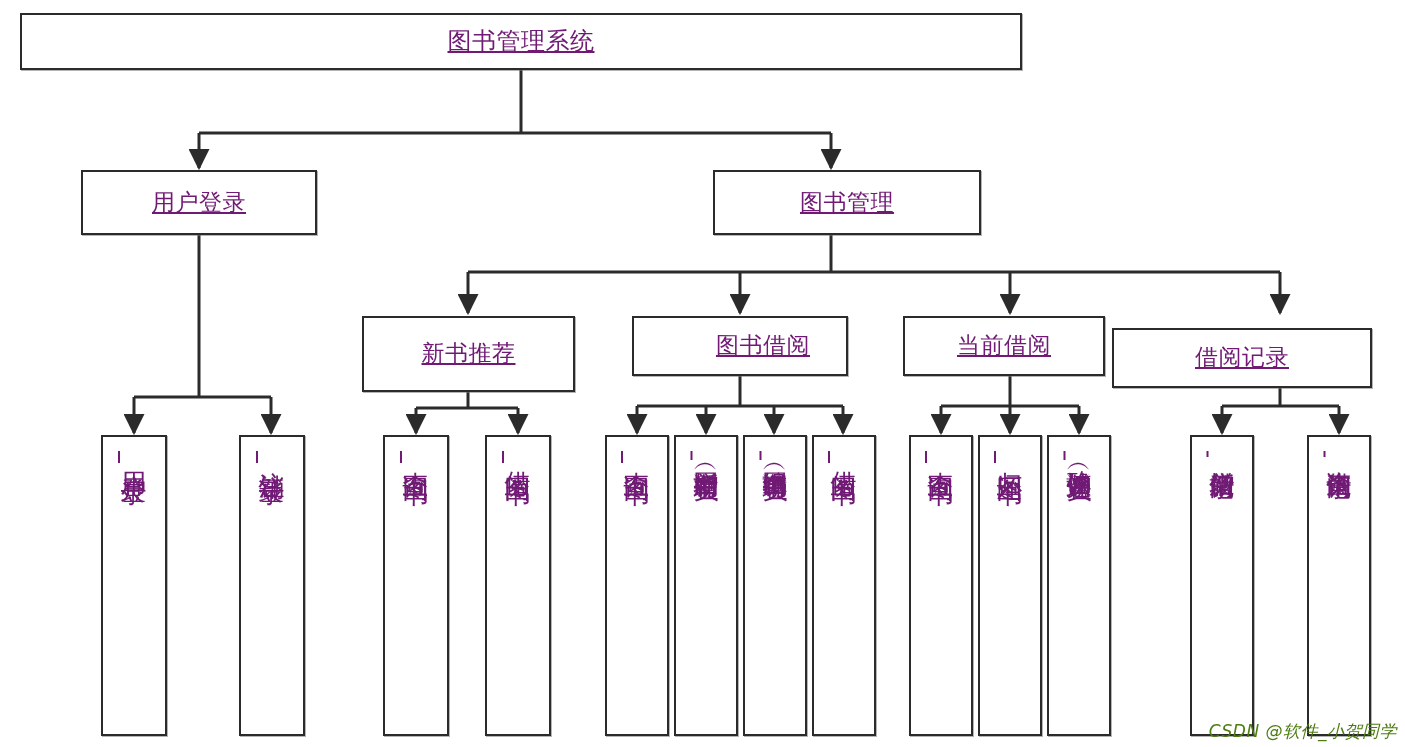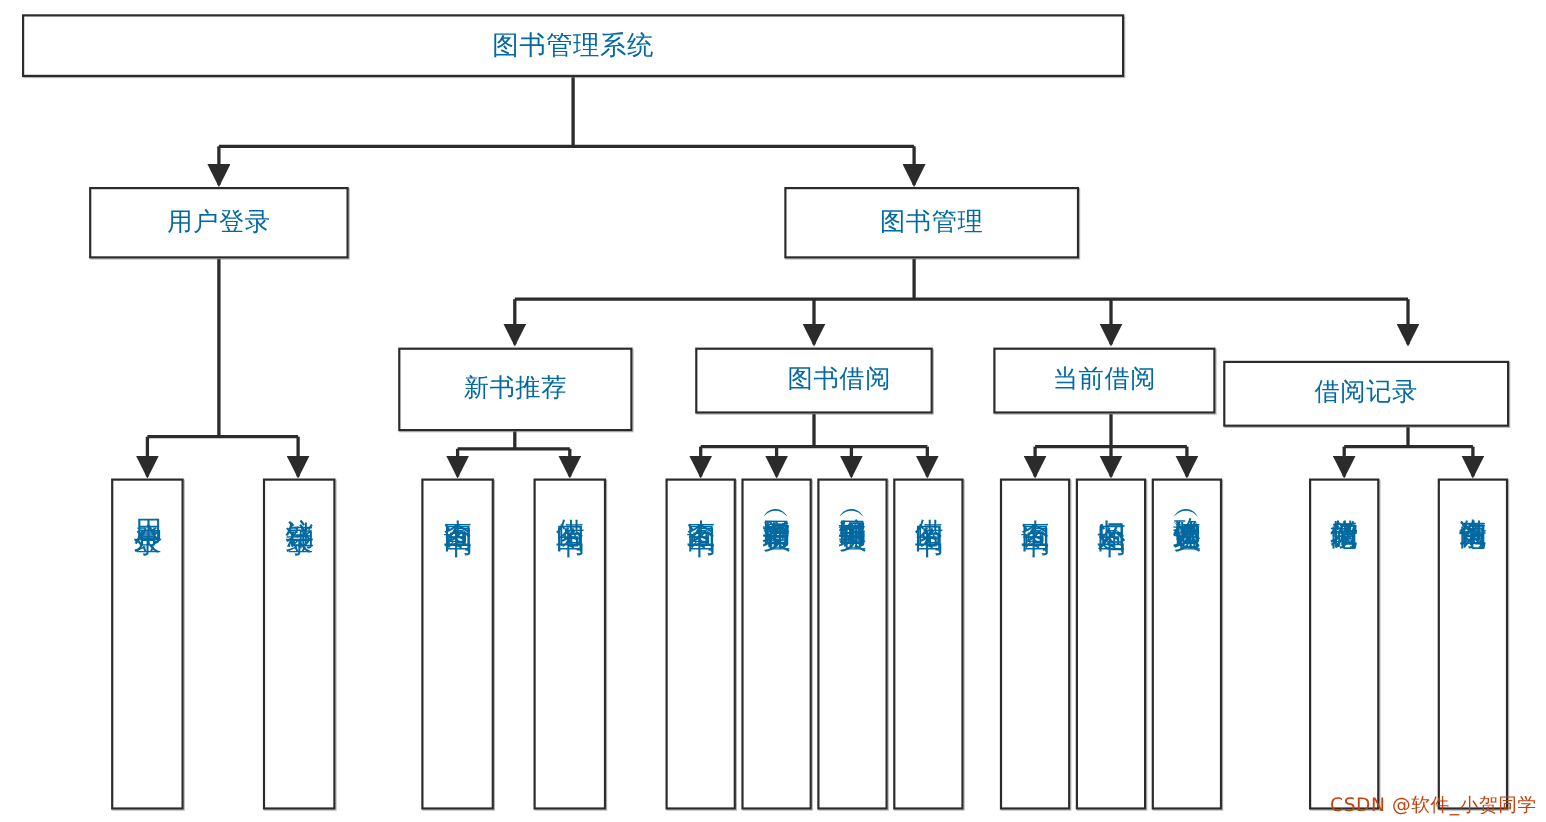--- a/index.html
+++ b/index.html
@@ -27,22 +27,23 @@
     pointer-events: none;
   }
   .node {
     position: absolute;
     box-sizing: border-box;
     background: #ffffff;
     border: 2px solid #2b2b2b;
     display: flex;
     align-items: center;
     justify-content: center;
-    color: #0369a1;
+    color: #701a75;
     box-shadow: 1px 1px 0 rgba(120,120,120,0.55);
+    text-decoration: underline;
   }
   .node-label {
     display: block;
     text-align: center;
     line-height: 1.18;
     white-space: nowrap;
   }
   .node.horizontal .node-label {
     font-size: 23px;
     letter-spacing: 0.5px;
@@ -65,24 +66,25 @@
   }
   .node.vertical.tall-text .node-label {
     font-size: 25px;
     letter-spacing: 1px;
   }
   #watermark {
     position: absolute;
     right: 8px;
     bottom: 4px;
     font-size: 17px;
-    color: #c2410c;
+    color: #4d7c0f;
     letter-spacing: 0.5px;
     white-space: nowrap;
     user-select: none;
+    font-style: italic;
   }
 </style>
 </head>
 <body>
 
 <div id="diagram-root">
 
   <svg id="edges-layer" viewBox="0 0 1405 747" width="1405" height="747" xmlns="http://www.w3.org/2000/svg">
     <defs>
       <marker id="arrow" viewBox="0 0 10 10" refX="9" refY="5" markerWidth="7" markerHeight="7" orient="auto-start-reverse">

